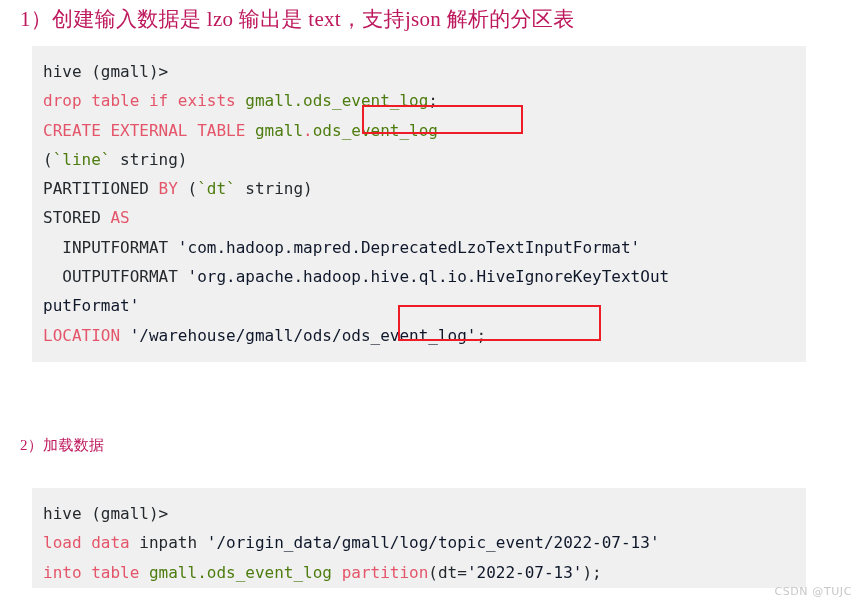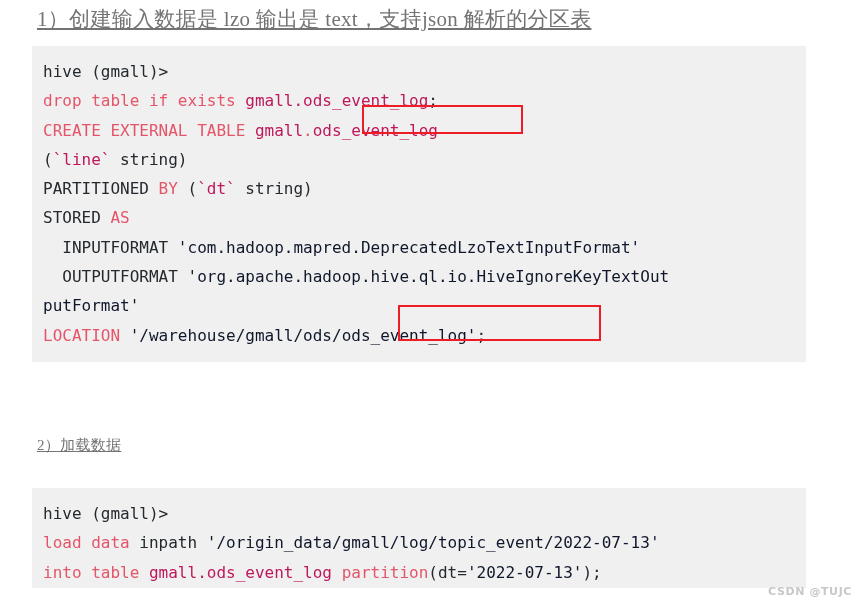--- a/index.html
+++ b/index.html
@@ -11,28 +11,27 @@
     width: 860px;
     height: 601px;
     position: relative;
     overflow: hidden;
     font-family: "Liberation Serif", serif;
   }
 
   
   .section-heading {
     position: absolute;
-    left: 37px;
+    left: 20px;
     font-family: "Liberation Serif", "DejaVu Serif", serif;
     font-size: 21px;
     line-height: 28px;
-    color: #737373;
+    color: #be185d;
     white-space: nowrap;
     letter-spacing: 0.3px;
-    text-decoration: underline;
   }
   #heading-1 { top: 5px; }
   #heading-2 { top: 431px; font-size: 15px; }
 
   
   .code-block {
     position: absolute;
     background: #f0f0f0;
     font-family: "DejaVu Sans Mono", "Liberation Mono", monospace;
     font-size: 16px;
@@ -52,21 +51,21 @@
     left: 32px;
     top: 488px;
     width: 774px;
     height: 100px;
     padding: 11px 0 0 11px;
   }
   .code-line { display: block; height: 29.3px; }
 
   
   .tok-kw   { color: #e4556a; }   
-  .tok-id   { color: #be185d; }   
+  .tok-id   { color: #4d7c0f; }   
   .tok-str  { color: #0f172a; }   
   .tok-pl   { color: #24292e; }
 
   
   .red-box {
     position: absolute;
     border: 2.5px solid #ee1c25;
     box-sizing: border-box;
     pointer-events: none;
     background: transparent;
@@ -77,21 +76,20 @@
   
   #watermark {
     position: absolute;
     right: 8px;
     bottom: 3px;
     font-family: "DejaVu Sans", "Liberation Sans", sans-serif;
     font-size: 11px;
     color: #c8c8c8;
     letter-spacing: 0.6px;
     white-space: nowrap;
-    font-weight: bold;
   }
 </style>
 </head>
 <body>
 
 <div class="section-heading" id="heading-1">1）创建输入数据是 lzo 输出是 text，支持json 解析的分区表</div>
 
 <div class="code-block" id="code-block-1"><span class="code-line"><span class="tok-pl">hive (gmall)&gt;</span></span><span class="code-line"><span class="tok-kw">drop table if exists </span><span class="tok-id">gmall.ods_event_log</span><span class="tok-pl">;</span></span><span class="code-line"><span class="tok-kw">CREATE EXTERNAL TABLE </span><span class="tok-id">gmall</span><span class="tok-kw">.</span><span class="tok-id">ods_event_log</span></span><span class="code-line"><span class="tok-pl">(</span><span class="tok-id">`line`</span><span class="tok-pl"> string)</span></span><span class="code-line"><span class="tok-pl">PARTITIONED </span><span class="tok-kw">BY</span><span class="tok-pl"> (</span><span class="tok-id">`dt`</span><span class="tok-pl"> string)</span></span><span class="code-line"><span class="tok-pl">STORED </span><span class="tok-kw">AS</span></span><span class="code-line"><span class="tok-pl">  INPUTFORMAT </span><span class="tok-str">'com.hadoop.mapred.DeprecatedLzoTextInputFormat'</span></span><span class="code-line"><span class="tok-pl">  OUTPUTFORMAT </span><span class="tok-str">'org.apache.hadoop.hive.ql.io.HiveIgnoreKeyTextOut</span></span><span class="code-line"><span class="tok-str">putFormat'</span></span><span class="code-line"><span class="tok-kw">LOCATION</span><span class="tok-pl"> </span><span class="tok-str">'/warehouse/gmall/ods/ods_event_log'</span><span class="tok-pl">;</span></span></div>
 
 <div class="red-box" id="red-box-1"></div>

